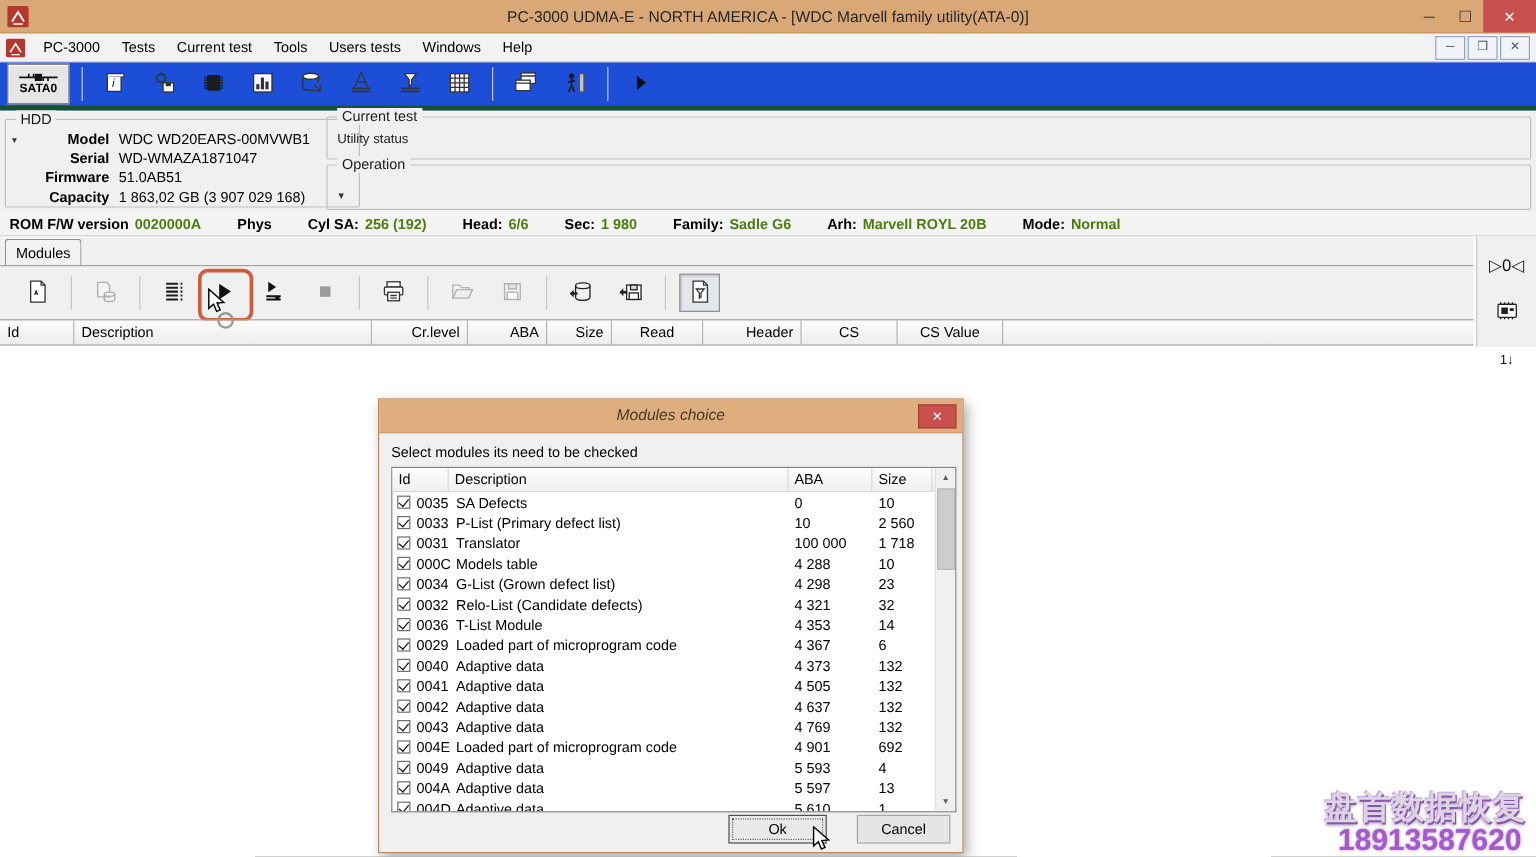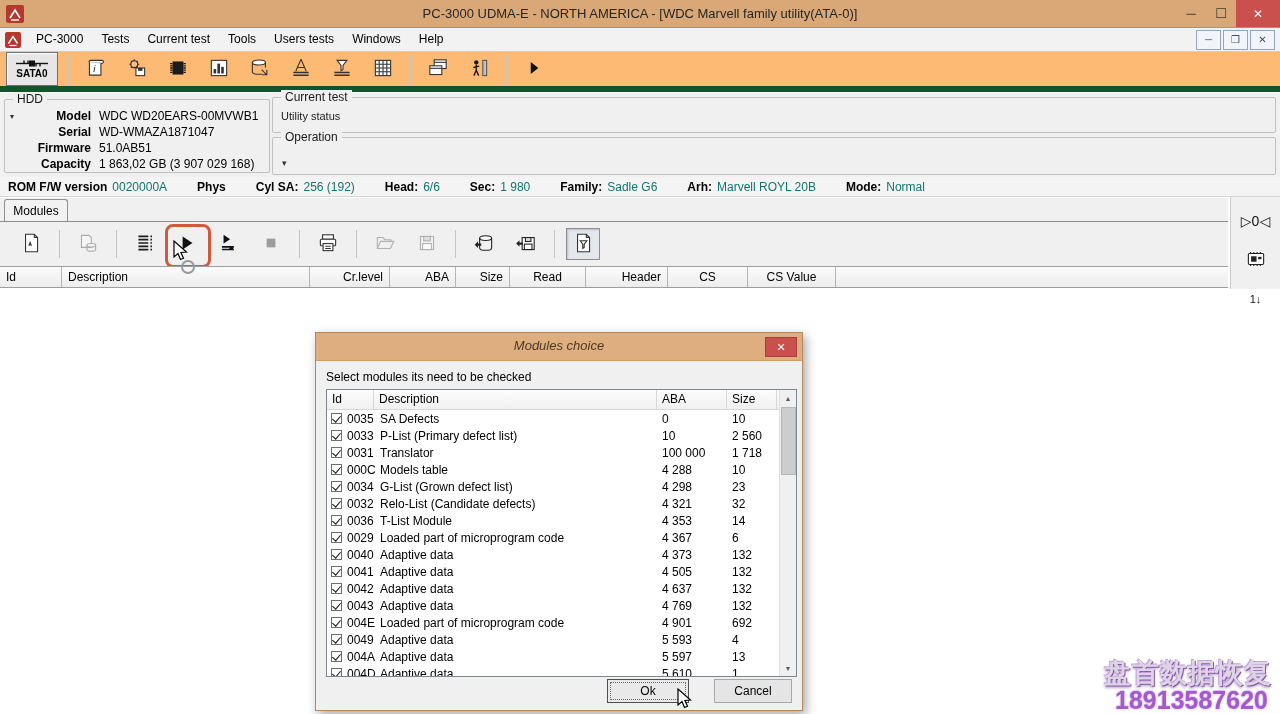--- a/index.html
+++ b/index.html
@@ -19,54 +19,54 @@
   
   .menubar{position:absolute;left:0;top:28px;width:100%;height:24px;background:#f2f2f2;
            border-bottom:1px solid #cfcfcf;display:flex;align-items:center;padding-left:5px;box-sizing:border-box;}
   .menu-logo{width:16px;height:16px;margin-right:6px;flex:none;}
   .menu-item{padding:0 9px;line-height:23px;cursor:default;}
   .mdi-controls{margin-left:auto;margin-right:5px;display:flex;gap:2px;}
   .mdi-btn{width:23px;height:18px;background:#f1f4f8;border:1px solid #93a5ba;color:#44505e;
            display:flex;align-items:center;justify-content:center;font-size:10px;}
 
   
-  .toolbar{position:absolute;left:0;top:52px;width:100%;height:40px;background:#fdba74;
-           border-bottom:6px solid #14532d;display:flex;align-items:center;gap:7px;
+  .toolbar{position:absolute;left:0;top:52px;width:100%;height:40px;background:#1d4ed8;
+           border-bottom:4px solid #14532d;display:flex;align-items:center;gap:7px;
            padding-left:6px;box-sizing:border-box;}
   .sata-btn{width:50px;height:32px;border:1px solid #6f6f6f;background:#e6e6e6;
             box-shadow:inset 1px 1px 0 #fff;display:flex;flex-direction:column;
             align-items:center;justify-content:center;font-weight:bold;font-size:10px;flex:none;}
   .tb-sep{width:1px;height:28px;background:#c6c6c6;margin:0 3px;flex:none;}
   .tb-btn{width:34px;height:32px;display:flex;align-items:center;justify-content:center;flex:none;position:relative;}
   .tb-btn.pressed{border:1px solid #8f8f8f;background:#e3e7ec;box-shadow:inset 1px 1px 2px rgba(0,0,0,.18);box-sizing:border-box;}
   .hl-box{position:absolute;left:-5px;top:-4px;width:40px;height:38px;border:3px solid #cf5b3a;
           border-radius:8px;pointer-events:none;}
   .txt-icon{font-size:14px;color:#111;line-height:1;}
   .txt-icon-sm{font-size:11px;color:#111;line-height:1;}
 
   
   .panel-row{position:absolute;left:0;top:93px;width:100%;height:84px;background:#f0f0f0;}
   .groupbox{position:absolute;border:1px solid #c0c0c0;border-radius:2px;box-sizing:border-box;}
   .group-title{position:absolute;top:-8px;left:8px;background:#f0f0f0;padding:0 4px;font-size:12px;color:#1a1a1a;}
-  .gb-hdd{left:4px;top:6px;width:266px;height:74px;}
+  .gb-hdd{left:4px;top:6px;width:296px;height:74px;}
   .gb-ct{left:272px;top:4px;right:4px;height:36px;}
   .gb-op{left:272px;top:44px;right:4px;height:38px;}
   .hdd-caret{position:absolute;left:5px;top:12px;font-size:8px;color:#333;}
   .hdd-fields{position:absolute;left:14px;top:8px;right:4px;}
   .hdd-field{display:flex;line-height:16px;}
   .hdd-field b{width:72px;text-align:right;margin-right:8px;flex:none;}
   .ct-status{position:absolute;left:8px;top:12px;font-size:11px;color:#222;}
   .op-caret{position:absolute;left:9px;top:20px;font-size:9px;color:#333;}
 
   
   .info-strip{position:absolute;left:0;top:177px;width:100%;height:20px;background:#f4f4f4;
               border-bottom:1px solid #d5d5d5;display:flex;align-items:center;gap:30px;
               padding-left:8px;box-sizing:border-box;white-space:nowrap;}
   .info-item b{color:#000;}
-  .info-item .val{color:#0f766e;margin-left:5px;}
+  .info-item .val{color:#4d7c0f;margin-left:5px;font-weight:bold;}
 
   
   .tabstrip{position:absolute;left:0;top:198px;width:1228px;height:24px;background:#f0f0f0;}
   .tab{position:absolute;left:4px;bottom:0;width:64px;height:23px;background:#f2f2f2;
        border:1px solid #8f8f8f;border-bottom:none;border-radius:3px 3px 0 0;
        display:flex;align-items:center;justify-content:center;box-sizing:border-box;}
   .tab-underline{position:absolute;left:0;bottom:0;width:100%;height:1px;background:#8f8f8f;}
   .mod-toolbar{position:absolute;left:0;top:222px;width:1228px;height:44px;background:#f0f0f0;
                display:flex;align-items:center;gap:8px;padding-left:14px;box-sizing:border-box;}
 

